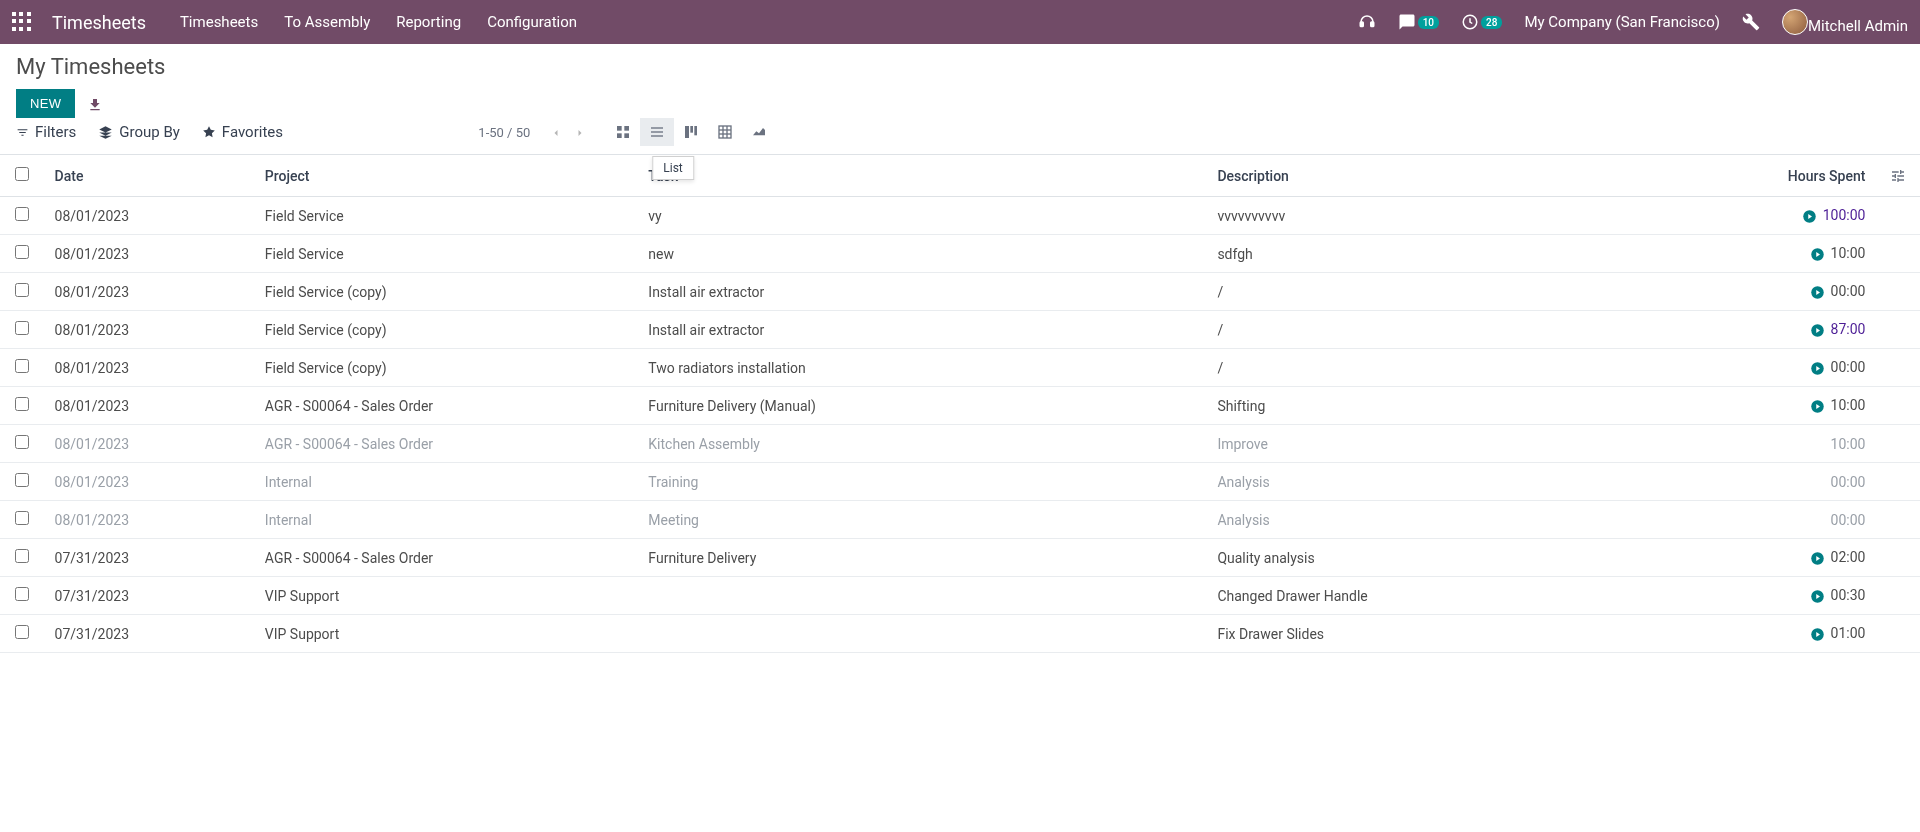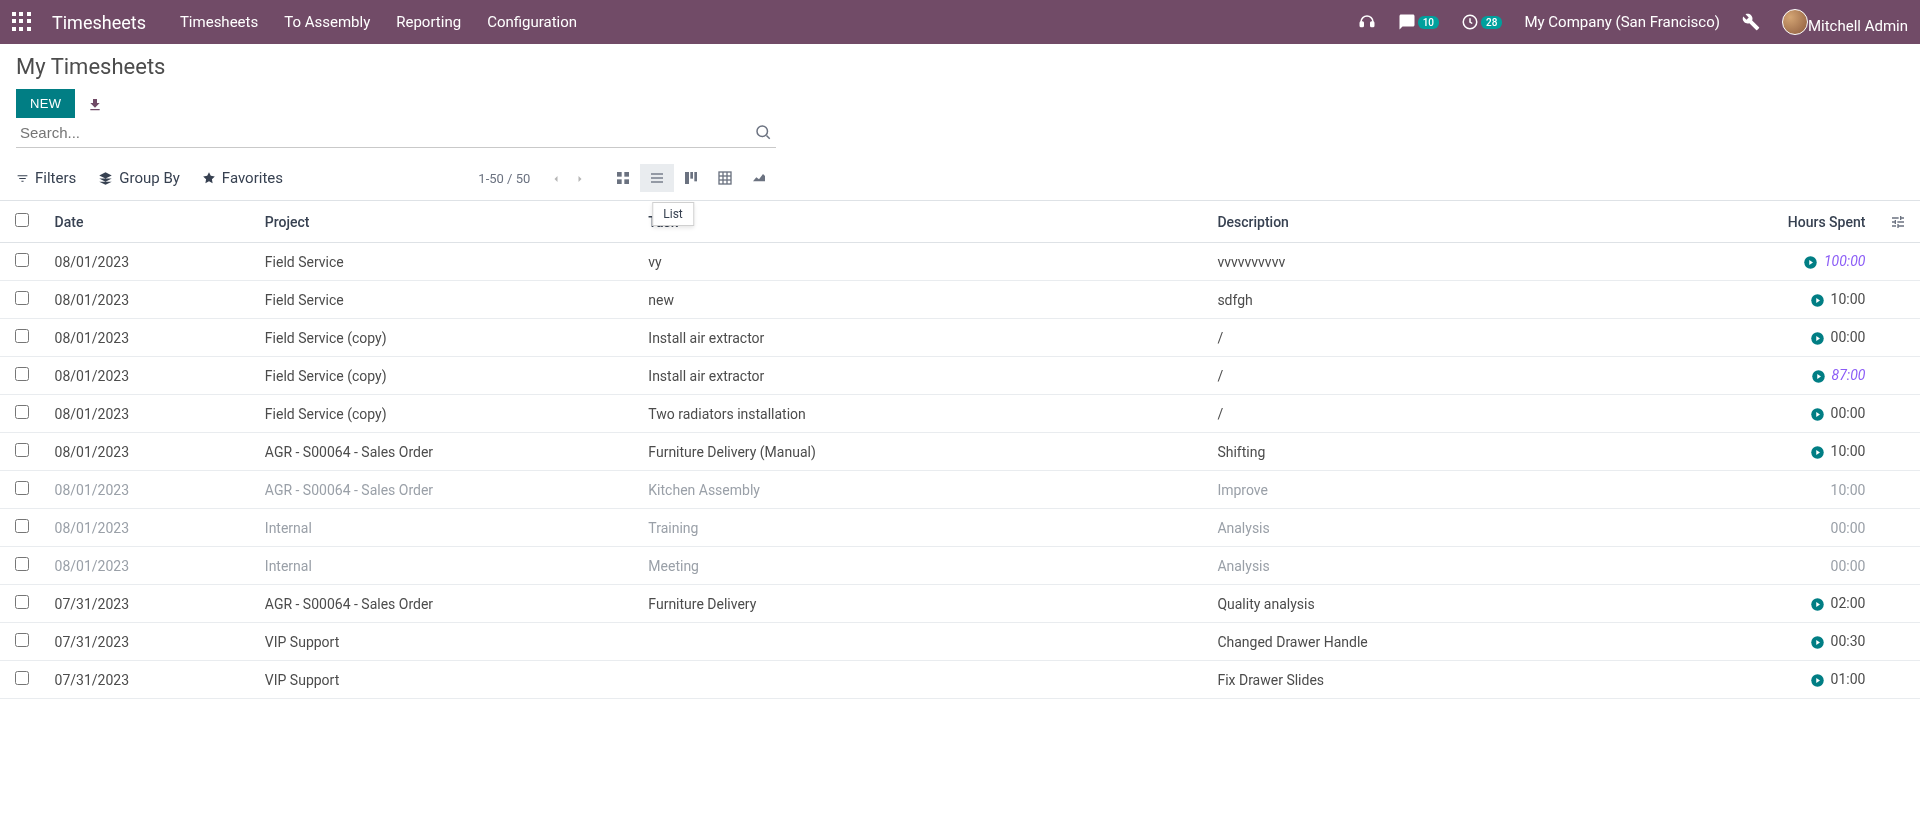--- a/index.html
+++ b/index.html
@@ -49,21 +49,21 @@
   tbody tr.muted td { color: #9aa0a8; }
   .chk { width: 36px; text-align: center; }
   .chk input { width: 14px; height: 14px; cursor: pointer; }
   .col-date { width: 170px; }
   .col-project { width: 310px; }
   .col-task { width: 460px; }
   .col-desc { width: 400px; }
   .col-hours { width: 140px; text-align: right; padding-right: 10px; }
   thead .col-hours { text-align: right; }
   .hours-cell { text-align: right; white-space: nowrap; }
-  .hours-cell.orange { color: #8b5cf6; font-style: italic; }
+  .hours-cell.orange { color: #4c1d95; }
   .play { color: #017e84; margin-right: 6px; display: inline-flex; align-items: center; cursor: pointer; vertical-align: middle; }
   .col-settings { width: 34px; text-align: center; }
   .settings-toggle { color: #6b7280; cursor: pointer; }
   
   svg { display: inline-block; vertical-align: middle; }
 </style>
 </head>
 <body>
 
 <div class="topbar">
@@ -127,29 +127,20 @@
     <div class="cp-buttons">
       <button class="btn-new">NEW</button>
       <span class="download-icon">
         <svg width="16" height="16" viewBox="0 0 24 24" fill="currentColor">
             <path d="M19 9h-4V3H9v6H5l7 7 7-7zM5 18v2h14v-2H5z"></path>
           </svg>
       </span>
     </div>
   </div>
   <div class="cp-right">
-    <div class="search-wrap">
-      <input class="search-box" placeholder="Search..." style="">
-      <span class="sicon">
-        <svg width="18" height="18" viewBox="0 0 24 24" fill="none" stroke="currentColor" stroke-width="2">
-            <circle cx="11" cy="11" r="7"></circle>
-            <line x1="21" y1="21" x2="16.65" y2="16.65"></line>
-          </svg>
-      </span>
-    </div>
     <div class="cp-row2">
       <div class="filter-group">
         <span class="filter-btn">
           <svg width="13" height="13" viewBox="0 0 24 24" fill="currentColor">
               <path d="M10 18h4v-2h-4v2zM3 6v2h18V6H3zm3 7h12v-2H6v2z"></path>
             </svg>
           <span>Filters</span>
         </span>
         <span class="filter-btn">
           <svg width="15" height="15" viewBox="0 0 24 24" fill="currentColor">

